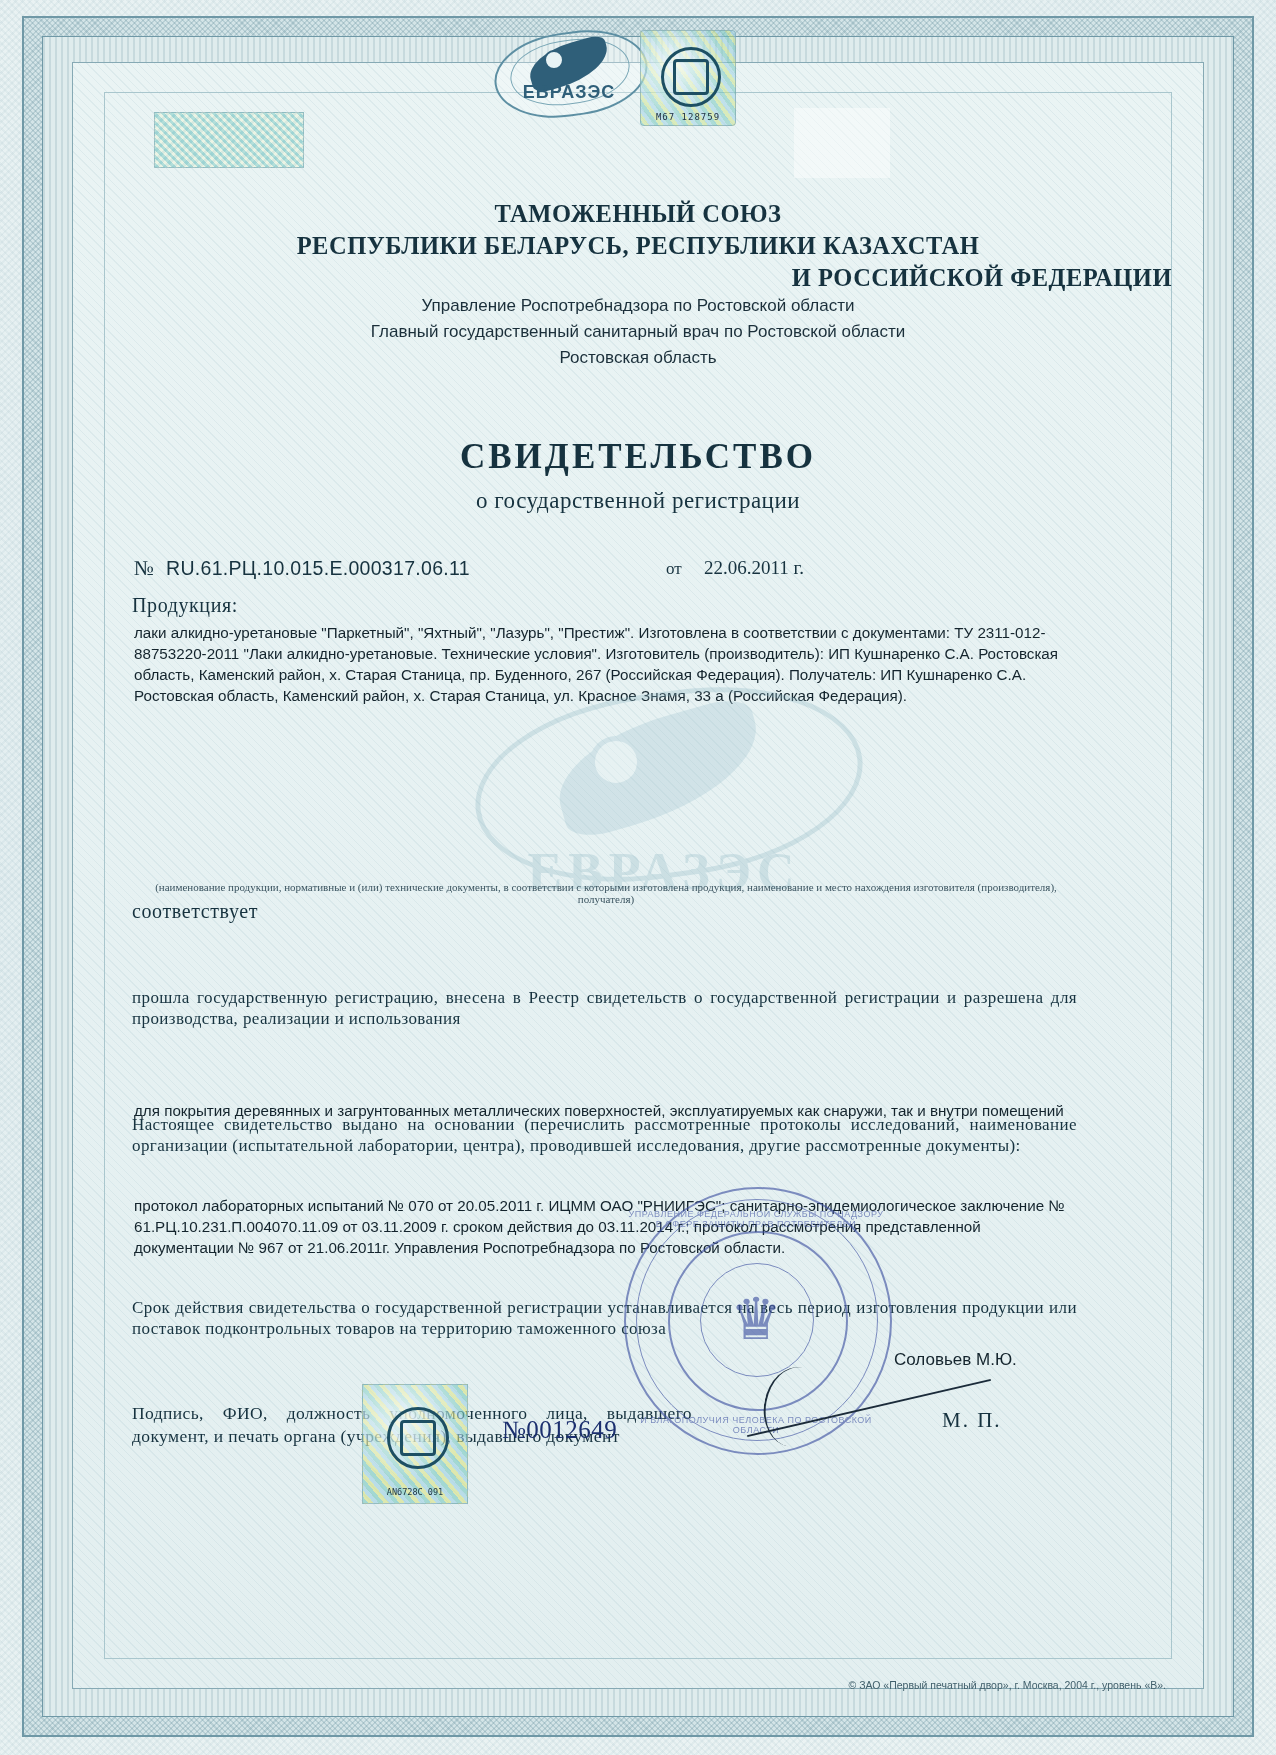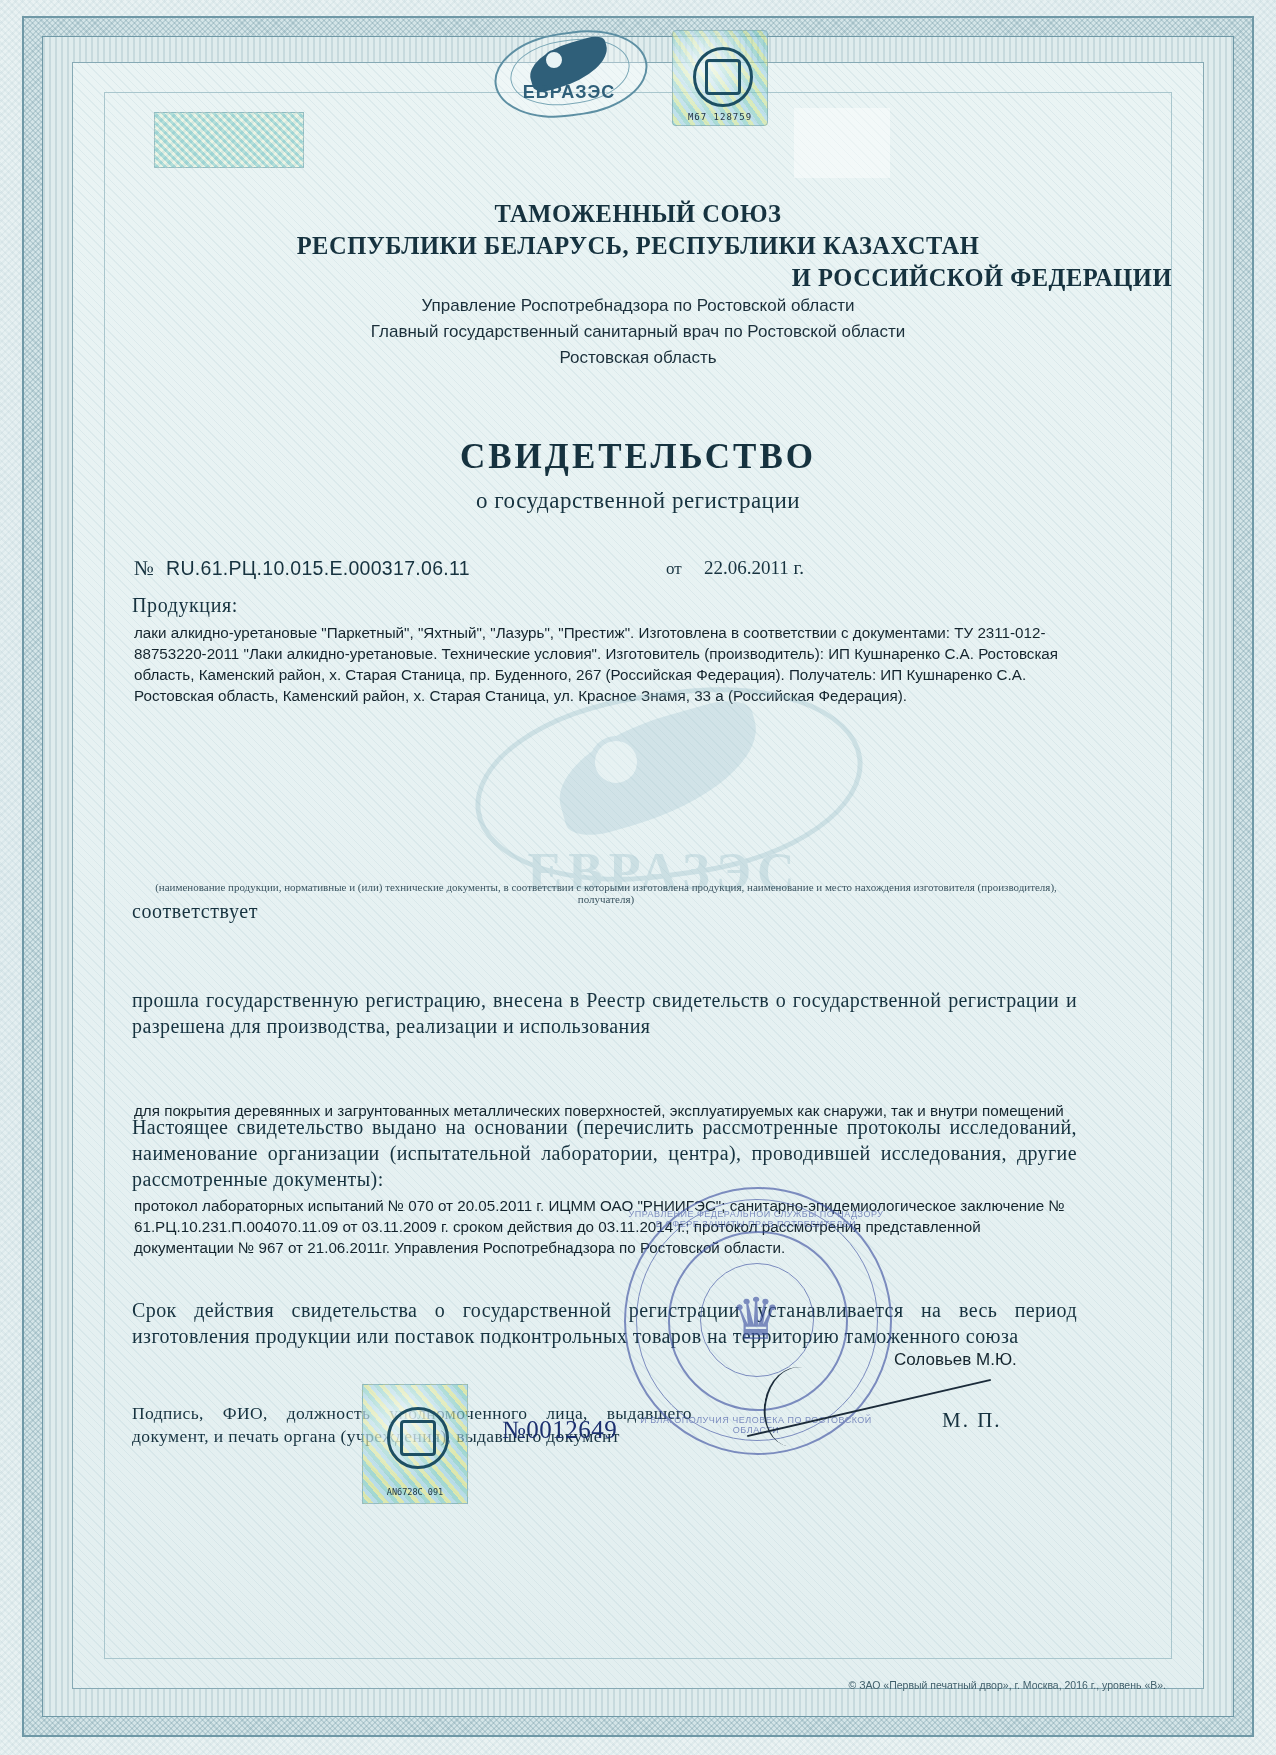--- a/index.html
+++ b/index.html
@@ -111,21 +111,21 @@
     left: 0; top: 50px;
     width: 170px;
     font-weight: bold;
     font-size: 18px;
     letter-spacing: 1px;
     color: #2f5f79;
   }
 
   .holo-right {
     position: absolute;
-    left: 568px; top: -62px;
+    left: 536px; top: -62px;
     width: 96px; height: 96px;
     border-radius: 4px;
     background:
       radial-gradient(circle at 35% 35%, rgba(255,255,255,0.75), rgba(255,255,255,0) 60%),
       repeating-linear-gradient(55deg, rgba(120,200,190,0.55) 0 4px, rgba(200,225,130,0.5) 4px 8px, rgba(150,205,225,0.5) 8px 12px);
     box-shadow: inset 0 0 0 1px rgba(120,160,170,0.6);
   }
   .holo-right .ring {
     position: absolute; left: 50%; top: 46%;
     width: 54px; height: 54px; margin: -27px 0 0 -27px;
@@ -243,22 +243,22 @@
     position: absolute; left: 30px;
     width: 940px;
     font-size: 15.2px;
     line-height: 21px;
     color: #14242d;
   }
   .legal-text {
     position: absolute; left: 28px;
     width: 945px;
     font-family: "Liberation Serif", serif;
-    font-size: 20px;
-    line-height: 26px;
+    font-size: 17px;
+    line-height: 21px;
     color: #16323f;
     text-align: justify;
     letter-spacing: 0.4px;
   }
   .fineprint {
     position: absolute; left: 28px; width: 948px;
     font-family: "Liberation Serif", serif;
     font-size: 11px;
     color: #3b5460;
     text-align: center;
@@ -488,15 +488,15 @@
     <div class="sign-name">Соловьев М.Ю.</div>
     <div class="mp">М. П.</div>
 
     <div class="bottom-holo">
       <div class="ring"></div>
       <div class="code">AN6728C 091</div>
     </div>
 
     <div class="blank-number">№0012649</div>
 
-    <div class="footer-credit">© ЗАО «Первый печатный двор», г. Москва, 2016 г., уровень «В».</div>
+    <div class="footer-credit">© ЗАО «Первый печатный двор», г. Москва, 2004 г., уровень «В».</div>
   </div>
 </div>
 
 </body></html>

